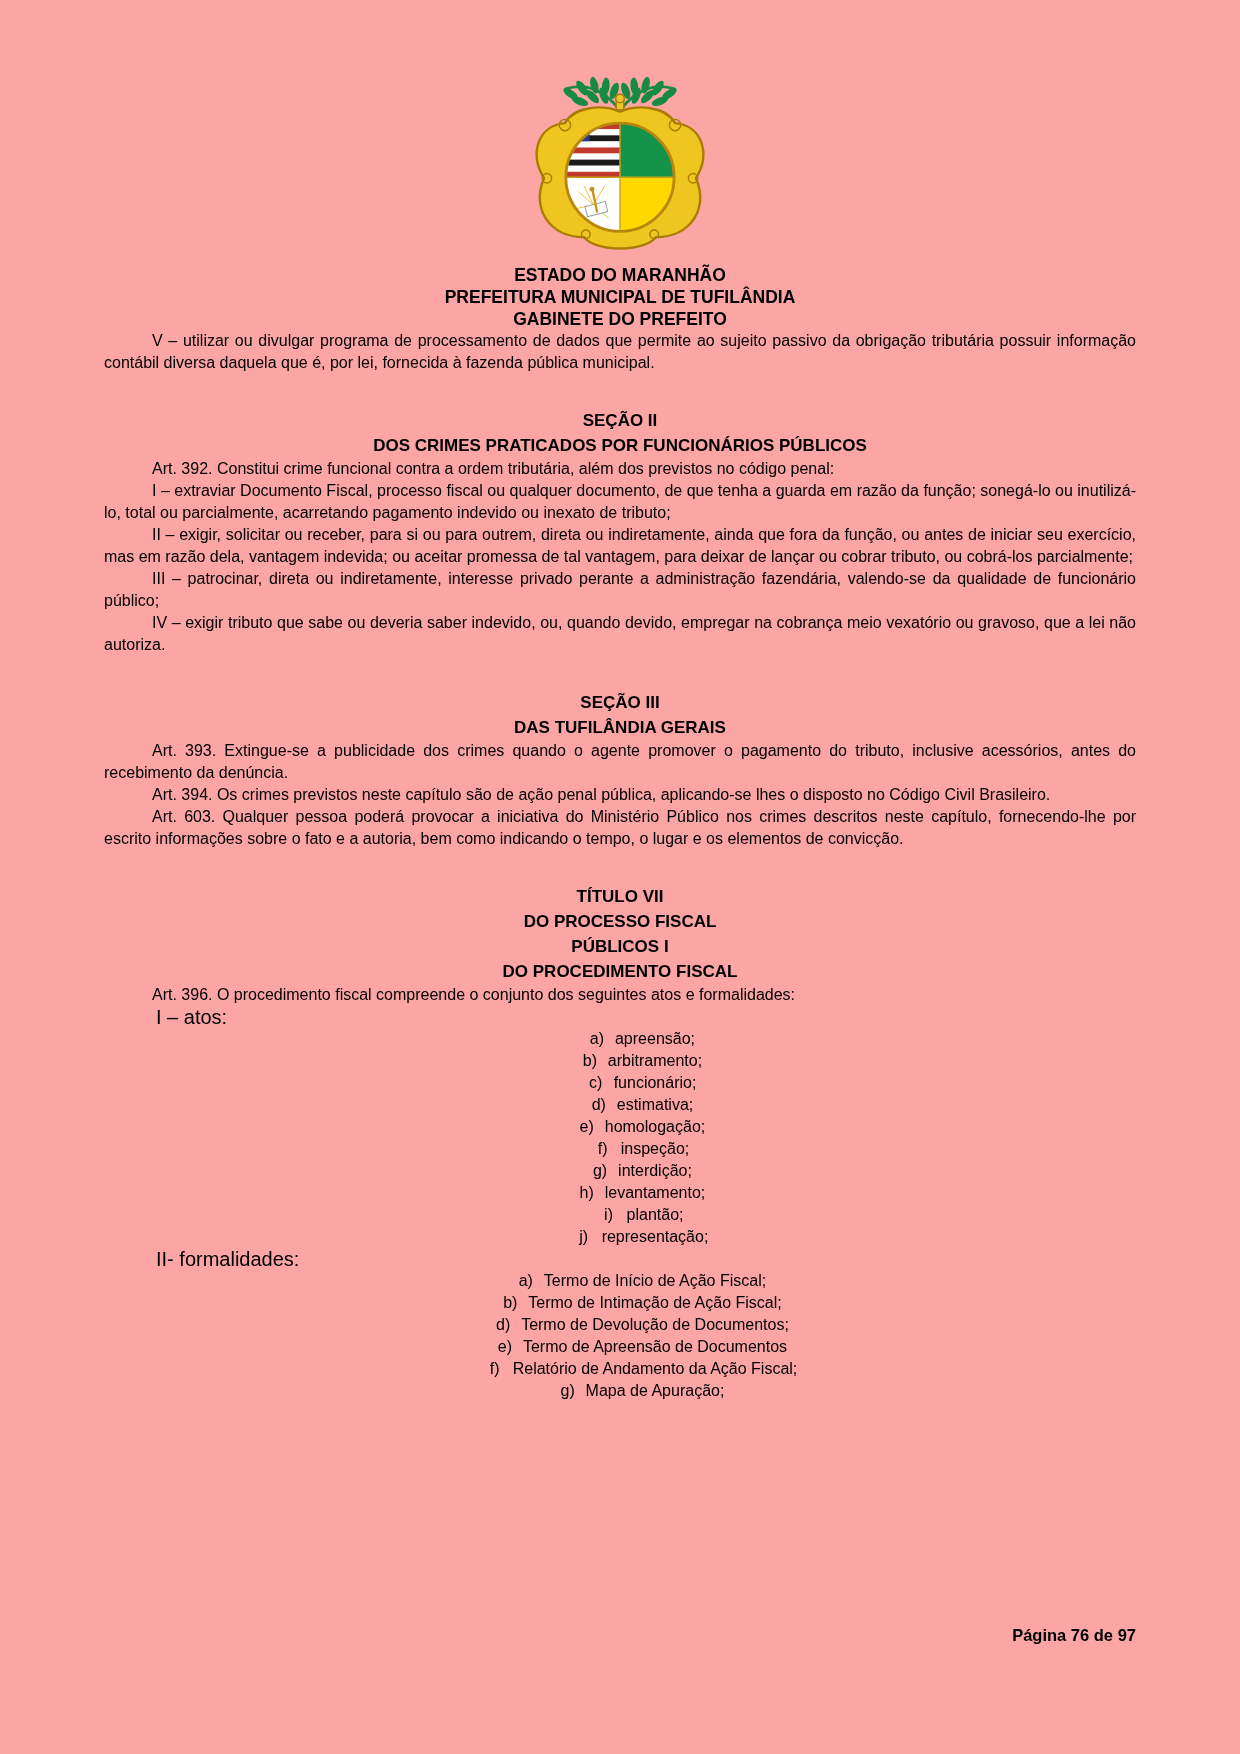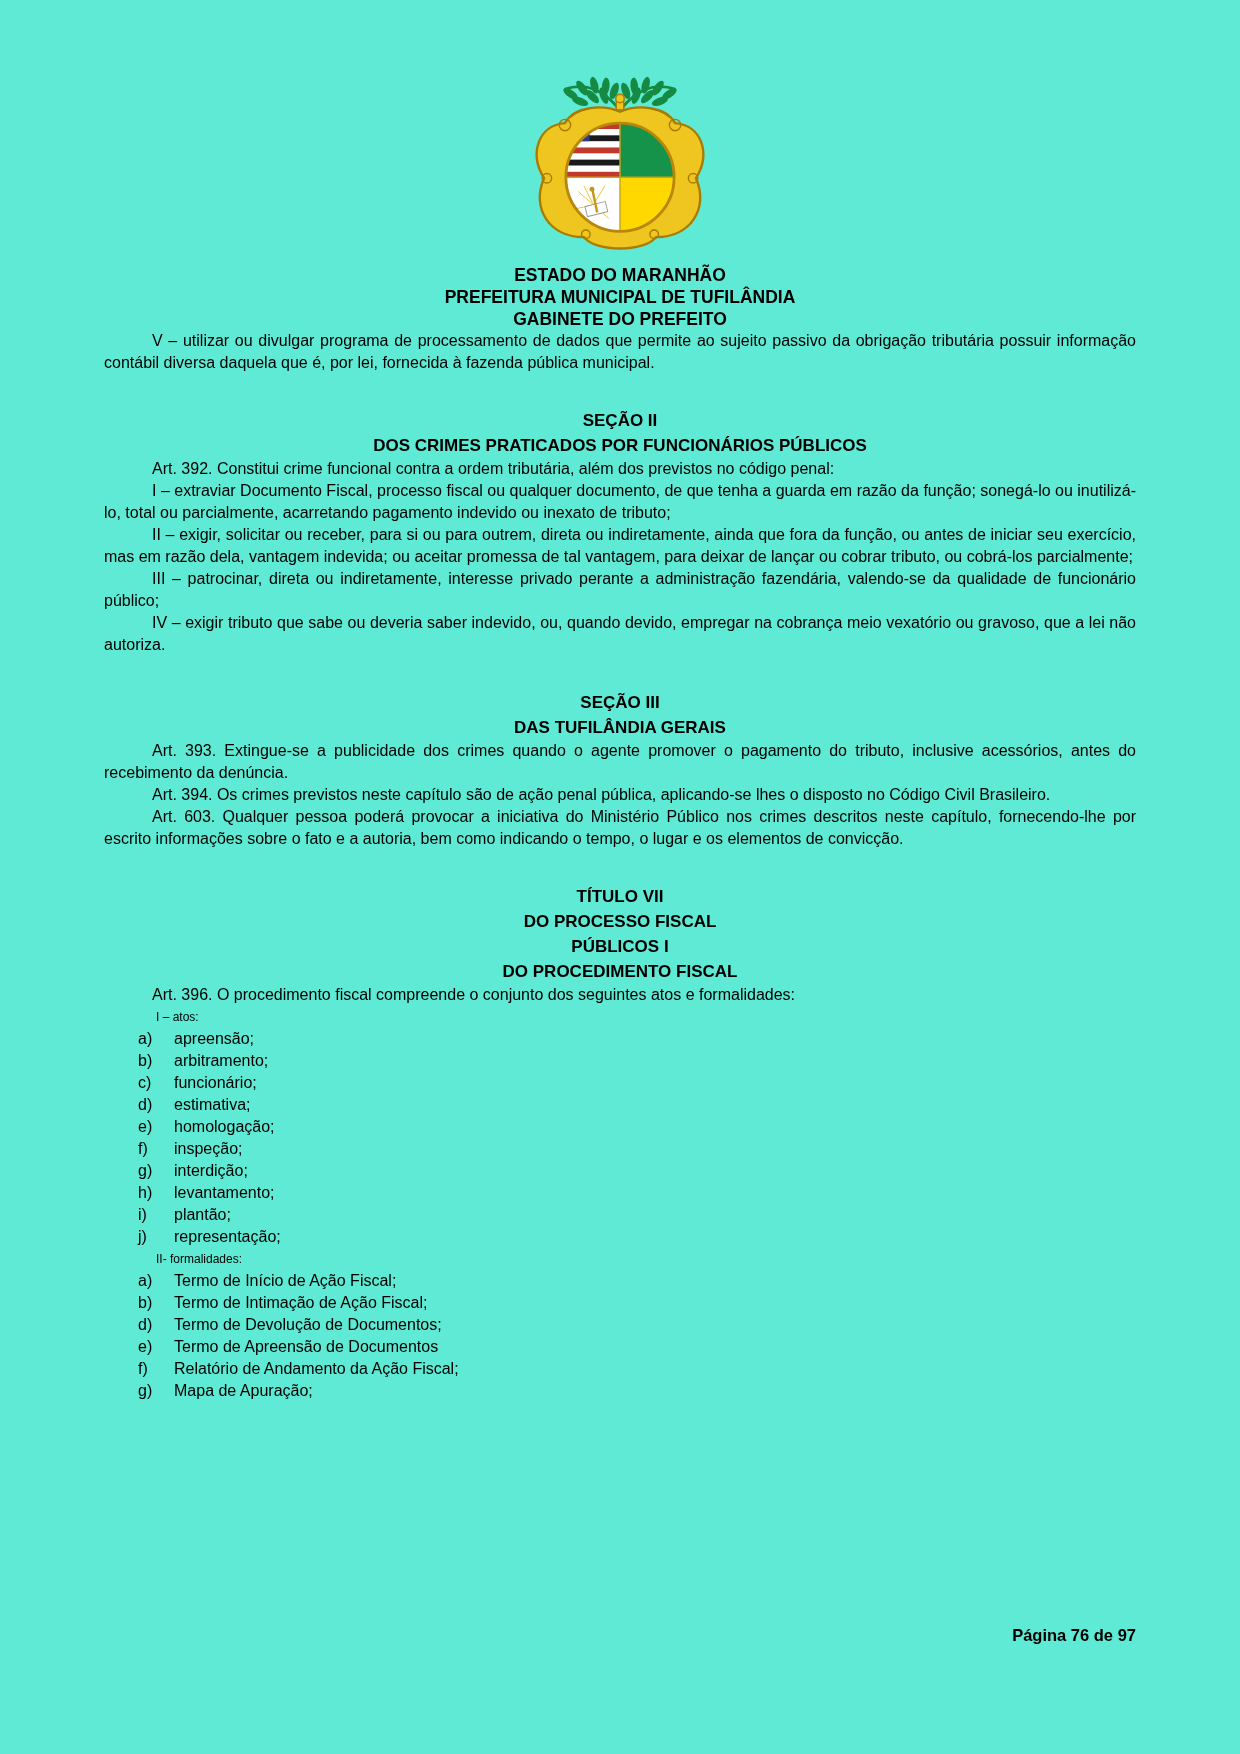--- a/index.html
+++ b/index.html
@@ -1,36 +1,36 @@
 <!DOCTYPE html>
 <html lang="pt-BR"><head>
 <meta charset="utf-8">
 <style>
   html,body{margin:0;padding:0;background:#888;}
   .page{
     width:1240px;height:1754px;box-sizing:border-box;
-    background:#5eead4;position:relative;overflow:hidden;
+    background:#fca5a5;position:relative;overflow:hidden;
     padding:70px 104px 0 104px;
     font-family:"Liberation Sans", sans-serif;
     color:#000;
   }
   .crest{display:block;margin:0 auto;}
   .hdr{ text-align:center;font-weight:bold;font-size:17.5px;line-height:22px; }
   .hdr-block{margin-top:6px;}
   p.body{
     margin:0;font-size:16px;line-height:22px;
     text-align:justify;text-indent:48px;font-weight:normal;
   }
   .sec{ text-align:center;font-weight:bold;font-size:17px;line-height:25px; margin-top:34px; }
   .sec div{white-space:nowrap;}
   .gap-top{margin-top:30px;}
   .label-line{
-    margin:0 0 0 52px;font-size:12px;line-height:22px;font-weight:normal;text-align:left;
+    margin:0 0 0 52px;font-size:20px;line-height:22px;font-weight:normal;text-align:left;
   }
-  ul.doc-list{ list-style:none;margin:0;padding:0 0 0 34px; font-size:16px;line-height:22px; }
+  ul.doc-list{ list-style:none;margin:0;padding:0 0 0 34px; font-size:16px;line-height:22px;text-align:center; }
   ul.doc-list li{margin:0;}
   ul.doc-list .m{display:inline-block;width:36px;}
   .footer{
     position:absolute;top:1626px;right:104px;
     font-size:16.5px;font-weight:bold;margin-left:16px;
   }
 </style>
 </head>
 <body>
 

